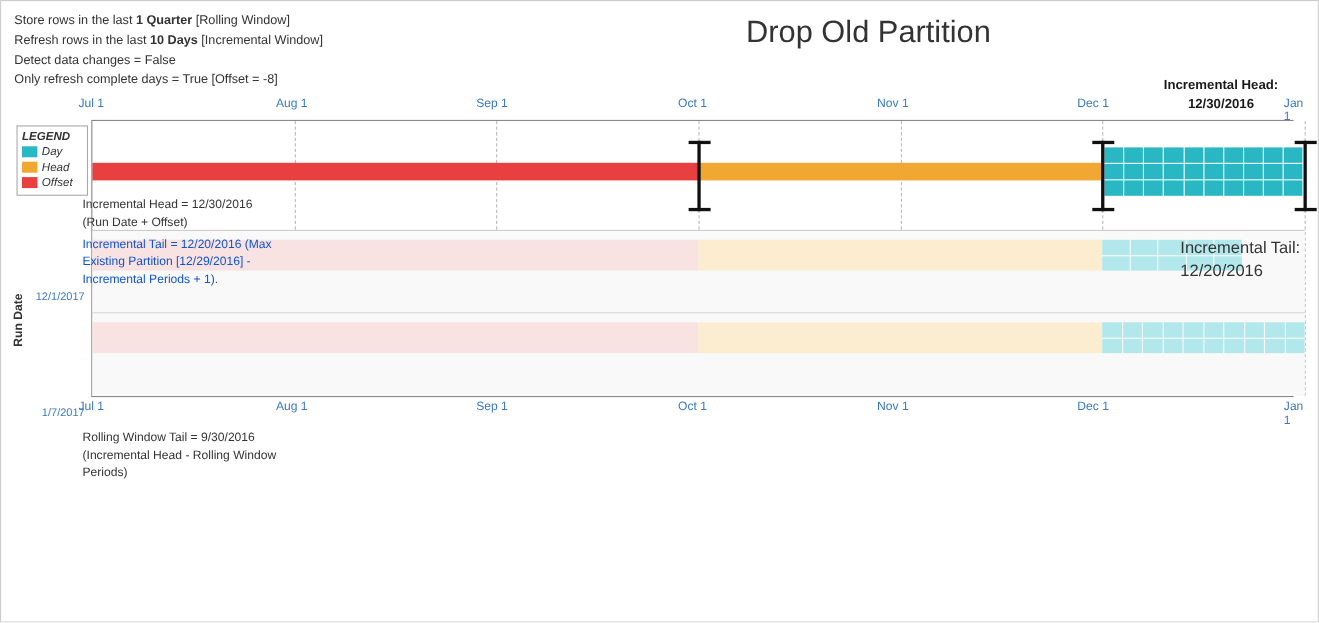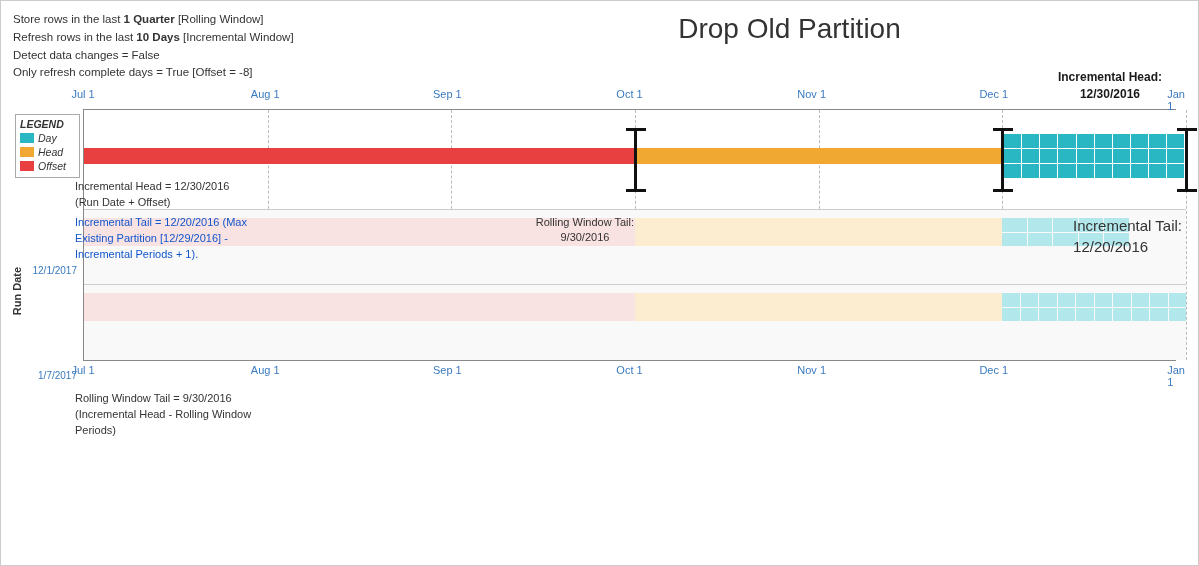--- a/index.html
+++ b/index.html
@@ -272,21 +272,20 @@
             <div style="background:#b2e8ec;"></div>
             <div style="background:#b2e8ec;"></div>
             <div style="background:#b2e8ec;"></div>
             <div style="background:#b2e8ec;"></div>
             <div style="background:#b2e8ec;"></div>
             <div style="background:#b2e8ec;"></div>
             <div style="background:#b2e8ec;"></div>
         </div>
       </div>
 
-      <div style="position:absolute; left:41%; top:105px; font-size:11px; color:#333; text-align:center; line-height:1.35;">Rolling Window Tail:<br>9/30/2016</div>
 
     </div>
   </div>
 
   <div style="position:absolute; left:74px; top:178px; width:290px; font-size:11px; color:#333; line-height:1.45;">
     <div style="margin-bottom:4px;"><span style="font-weight:normal;">Incremental Head = 12/30/2016<br>(Run Date + Offset)</span></div>
     <div style="margin-bottom:12px;color:#1155cc;">Incremental Tail = 12/20/2016 (Max<br>Existing Partition [12/29/2016] -<br>Incremental Periods + 1).</div>
   </div>
   <div style="position:absolute; left:74px; top:390px; width:290px; font-size:11px; color:#333; line-height:1.45;">
     <div>Rolling Window Tail = 9/30/2016<br>(Incremental Head - Rolling Window<br>Periods)</div>

